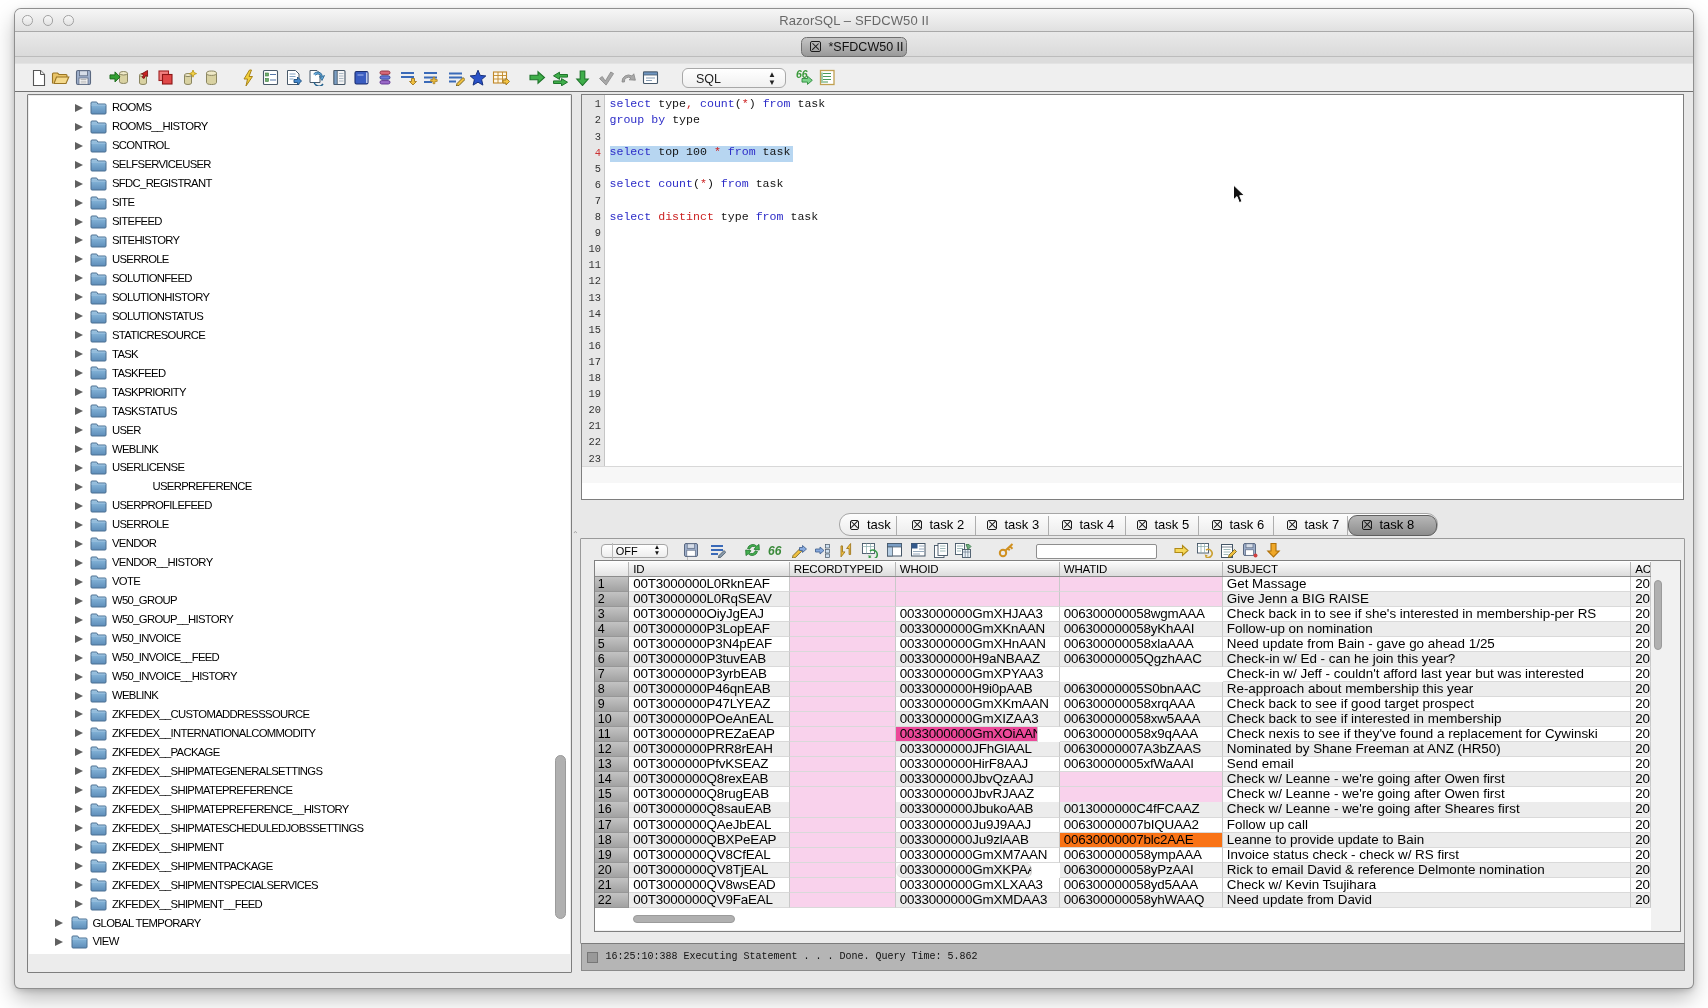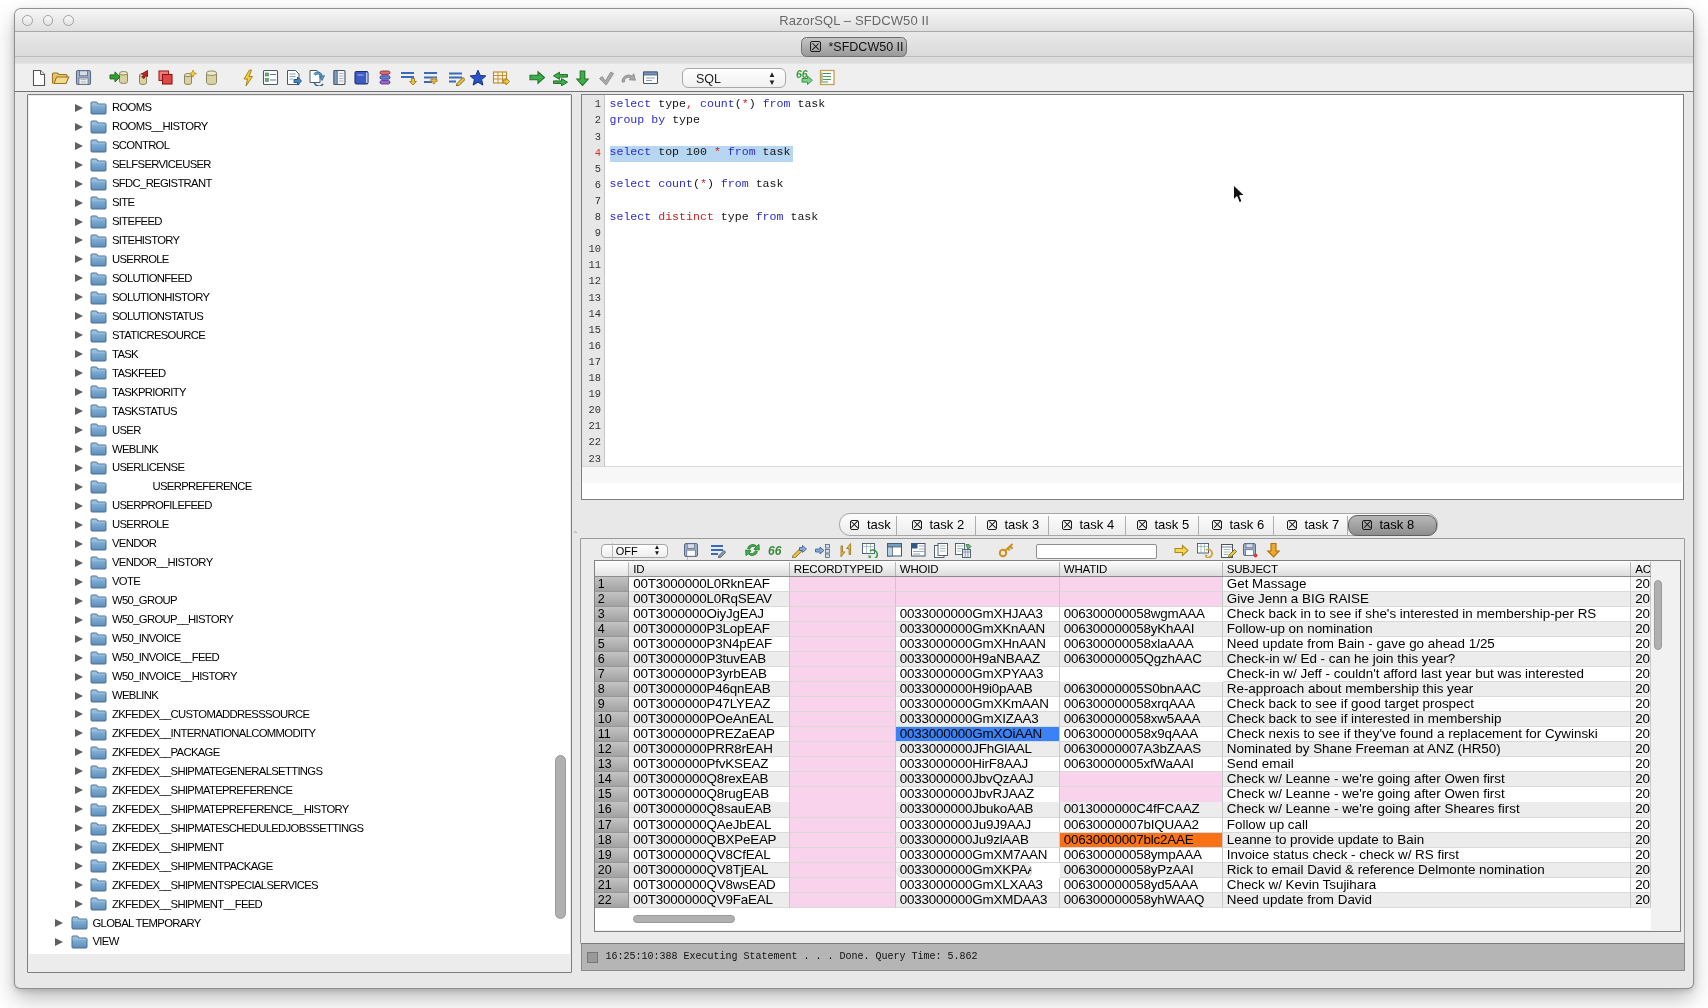--- a/index.html
+++ b/index.html
@@ -807,21 +807,21 @@
         <div class="ncell" style="left:-0.2px;width:34.5px;top:150.9px;height:15.05px;">10</div>
         <div class="dcell" style="left:34.3px;width:160.5px;top:150.9px;height:15.05px;background:#ececec;">00T3000000POeAnEAL</div>
         <div class="dcell" style="left:194.8px;width:106.0px;top:150.9px;height:15.05px;background:#f9d2ec;"></div>
         <div class="dcell" style="left:300.8px;width:164.0px;top:150.9px;height:15.05px;background:#ececec;">0033000000GmXIZAA3</div>
         <div class="dcell" style="left:464.8px;width:163.0px;top:150.9px;height:15.05px;background:#ececec;">006300000058xw5AAA</div>
         <div class="dcell subj" style="left:627.8px;width:408.5px;top:150.9px;height:15.05px;background:#ececec;">Check back to see if interested in membership</div>
         <div class="dcell" style="left:1036.3px;width:19.5px;top:150.9px;height:15.05px;background:#ececec;">2008</div>
         <div class="ncell" style="left:-0.2px;width:34.5px;top:165.9px;height:15.05px;">11</div>
         <div class="dcell" style="left:34.3px;width:160.5px;top:165.9px;height:15.05px;background:#ffffff;">00T3000000PREZaEAP</div>
         <div class="dcell" style="left:194.8px;width:106.0px;top:165.9px;height:15.05px;background:#f9d2ec;"></div>
-        <div class="dcell" style="left:300.8px;width:164.0px;top:165.9px;height:15.05px;background:#3b82f6;">0033000000GmXOiAAN</div>
+        <div class="dcell" style="left:300.8px;width:142px;top:165.9px;height:15.05px;background:#ec4899;">0033000000GmXOiAAN</div>
         <div class="dcell" style="left:464.8px;width:163.0px;top:165.9px;height:15.05px;background:#ffffff;">006300000058x9qAAA</div>
         <div class="dcell subj" style="left:627.8px;width:408.5px;top:165.9px;height:15.05px;background:#ffffff;">Check nexis to see if they've found a replacement for Cywinski</div>
         <div class="dcell" style="left:1036.3px;width:19.5px;top:165.9px;height:15.05px;background:#ffffff;">2008</div>
         <div class="ncell" style="left:-0.2px;width:34.5px;top:180.9px;height:15.05px;">12</div>
         <div class="dcell" style="left:34.3px;width:160.5px;top:180.9px;height:15.05px;background:#ececec;">00T3000000PRR8rEAH</div>
         <div class="dcell" style="left:194.8px;width:106.0px;top:180.9px;height:15.05px;background:#f9d2ec;"></div>
         <div class="dcell" style="left:300.8px;width:164.0px;top:180.9px;height:15.05px;background:#ececec;">0033000000JFhGlAAL</div>
         <div class="dcell" style="left:464.8px;width:163.0px;top:180.9px;height:15.05px;background:#ececec;">00630000007A3bZAAS</div>
         <div class="dcell subj" style="left:627.8px;width:408.5px;top:180.9px;height:15.05px;background:#ececec;">Nominated by Shane Freeman at ANZ (HR50)</div>
         <div class="dcell" style="left:1036.3px;width:19.5px;top:180.9px;height:15.05px;background:#ececec;">2008</div>

